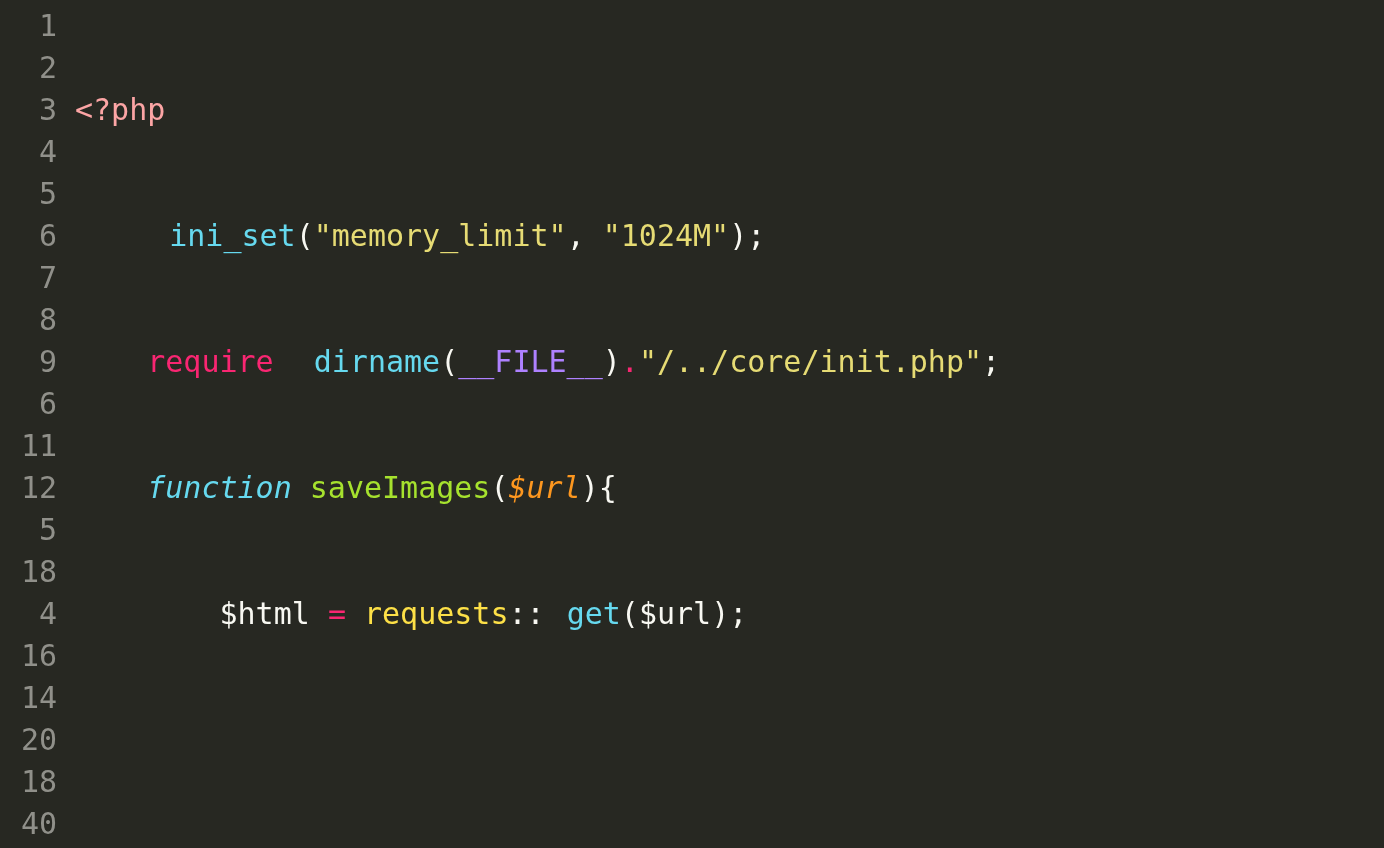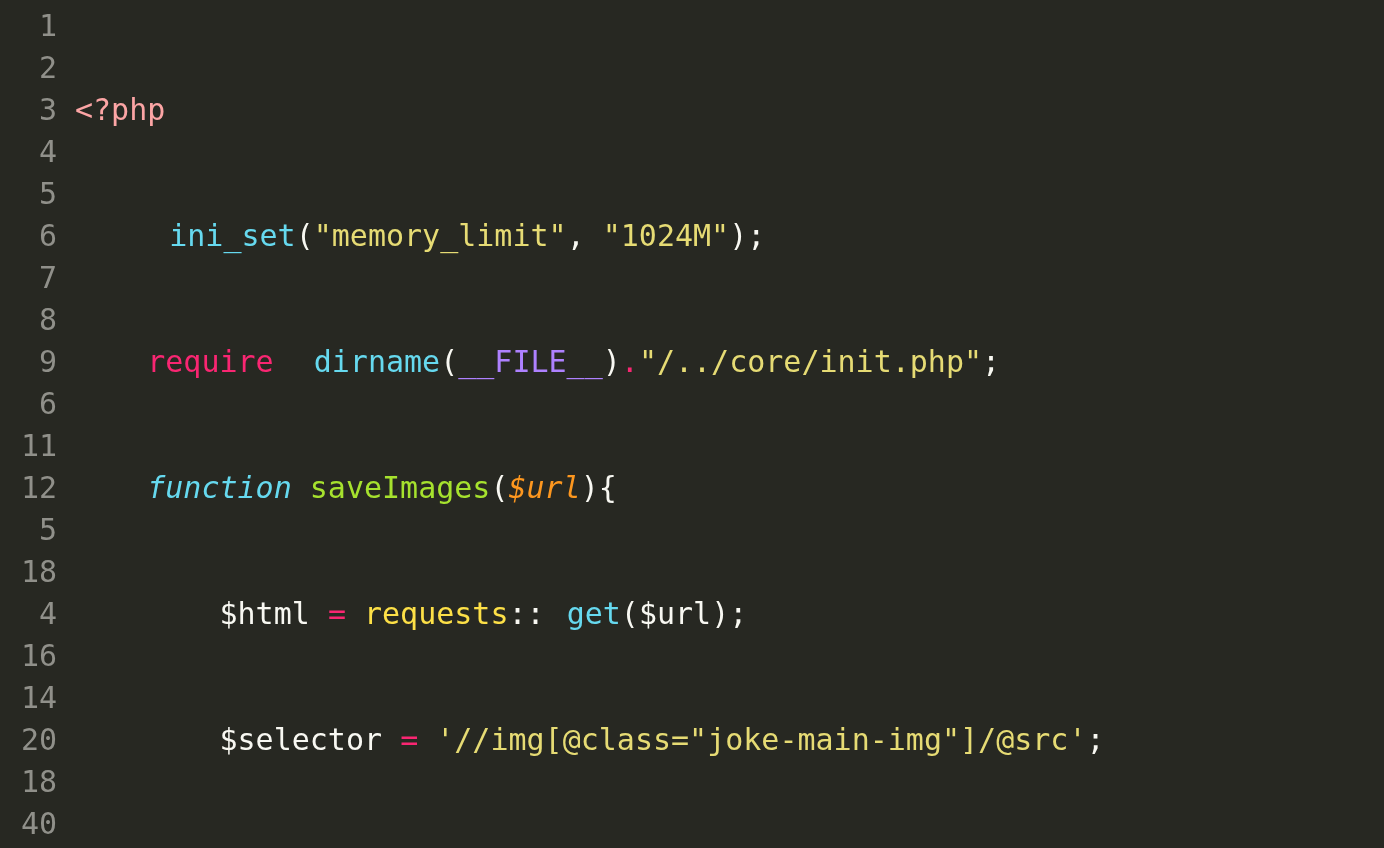--- a/index.html
+++ b/index.html
@@ -82,21 +82,20 @@
     <div class="line-num">20</div>
     <div class="line-num">18</div>
     <div class="line-num">40</div>
   </div>
   <div class="code-area">
     <div class="code-line"><span class="tag">&lt;?php</span></div>
     <div class="code-line">    <span class="func-call">ini_set</span><span class="punct">(</span><span class="string">"memory_limit"</span><span class="punct">, </span><span class="string">"1024M"</span><span class="punct">);</span></div>
     <div class="code-line">    <span class="keyword">require</span> <span class="func-call">dirname</span><span class="punct">(</span><span class="constant">__FILE__</span><span class="punct">)</span><span class="operator">.</span><span class="string">"/../core/init.php"</span><span class="punct">;</span></div>
     <div class="code-line">    <span class="storage">function</span> <span class="func-name">saveImages</span><span class="punct">(</span><span class="param">$url</span><span class="punct">){</span></div>
     <div class="code-line">        <span class="variable">$html</span> <span class="operator">=</span> <span class="class-name">requests</span><span class="punct">::</span><span class="func-call">get</span><span class="punct">(</span><span class="variable">$url</span><span class="punct">);</span></div>
-    <div class="code-line">        <span class="variable">$selector</span> <span class="operator">=</span> <span class="string">'//img[@class="joke-main-img"]/@src'</span><span class="punct">;</span></div>
     <div class="code-line">          </div>
     
     
     
     
     
     
     
     
     

